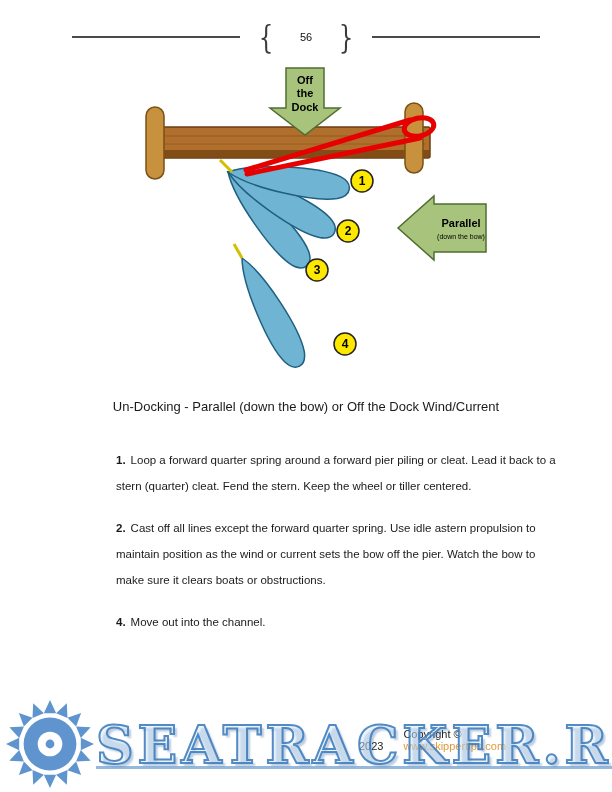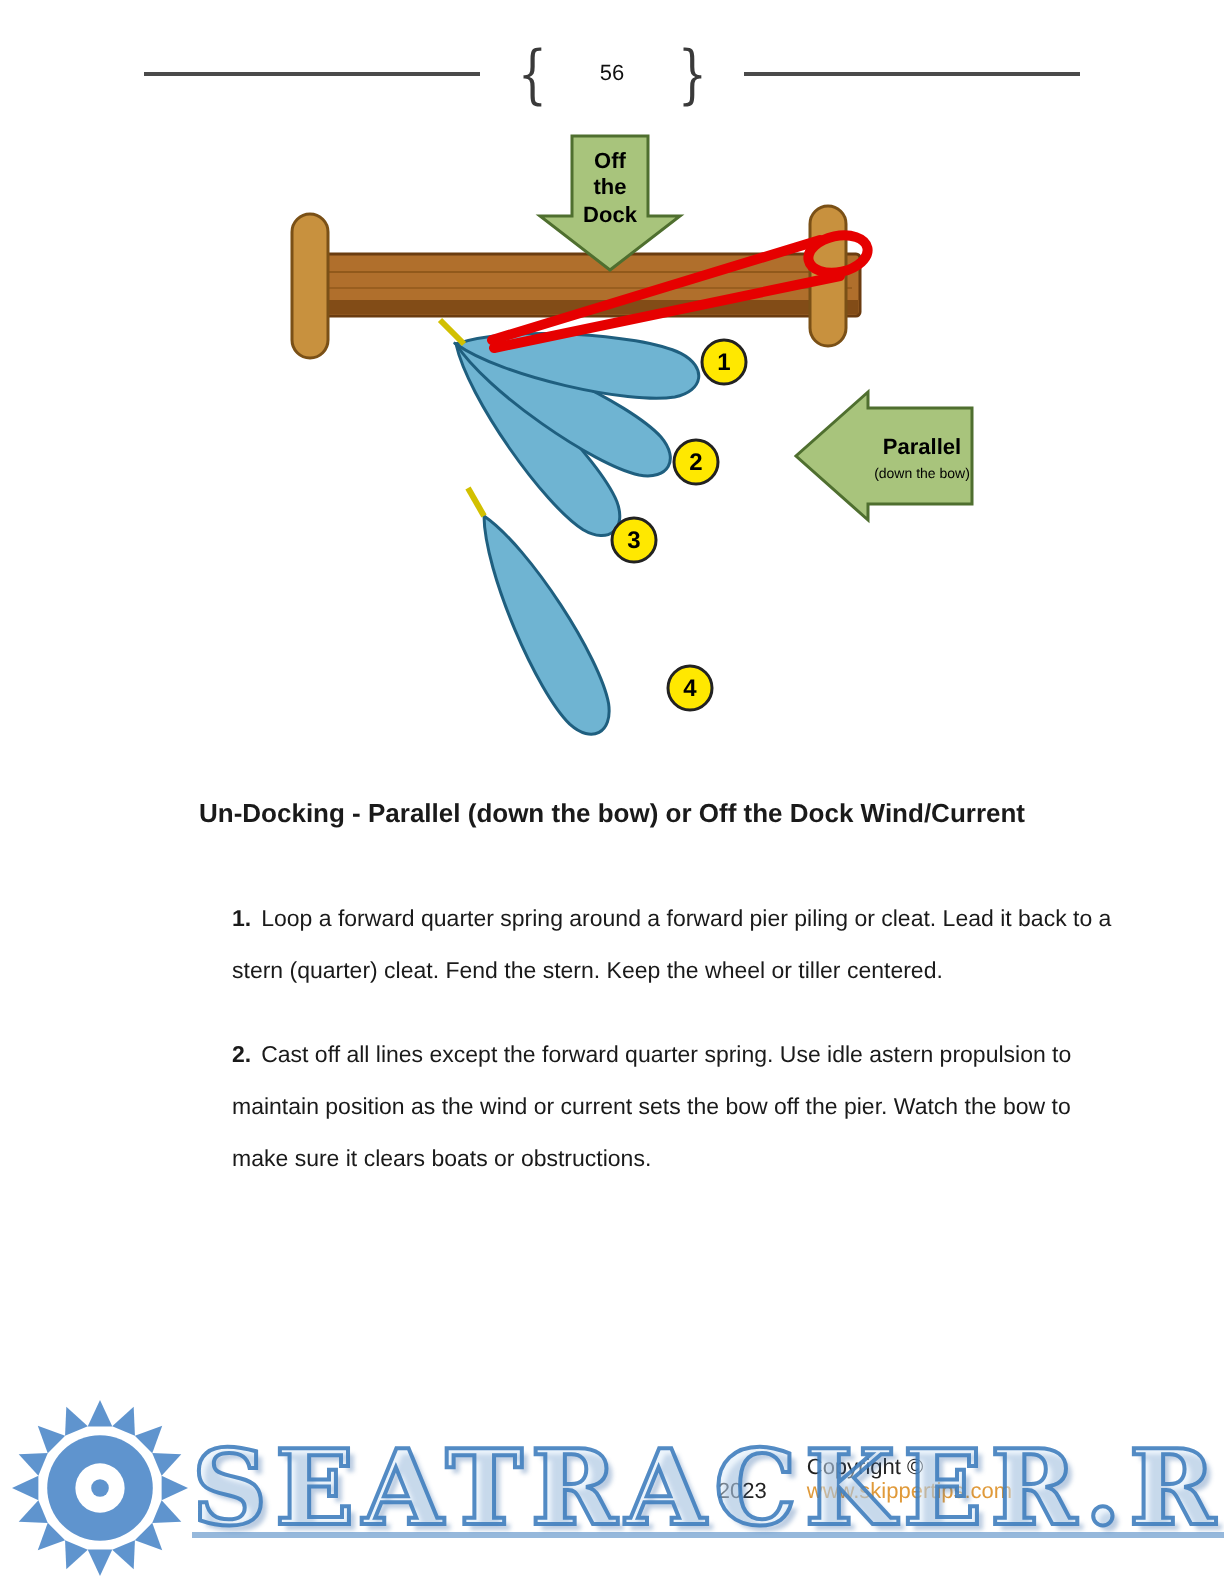--- a/index.html
+++ b/index.html
@@ -22,21 +22,21 @@
   }
   .header .pageno { font-size:11px; color:#111; margin:0 8px; }
 
   
   .diagram { position:absolute; top:50px; left:0; }
   .diagram text { font-family:"Liberation Sans", sans-serif; }
 
   
   .title {
     position:absolute; top:399px; left:0; right:0; text-align:center;
-    font-size:13px; font-weight:bold; color:#1a1a1a;
+    font-size:13px; font-weight:normal; color:#1a1a1a;
   }
 
   
   .steps {
     position:absolute; top:447px; left:92px; width:446px;
     font-size:11.5px; color:#1a1a1a;margin-left:24px;
   }
   .steps p { line-height:26px; margin:0 0 16px 0; }
   .step-num { font-weight:bold; margin-right:5px; }
 
@@ -146,20 +146,23 @@
 
   <div class="title">Un-Docking - Parallel (down the bow) or Off the Dock Wind/Current</div>
 
   <div class="steps">
     <p>
       <span class="step-num">1.</span><span>Loop a forward quarter spring around a forward pier piling or cleat.  Lead it back to a stern (quarter) cleat. Fend the stern. Keep the wheel or tiller centered.</span>
     </p>
     <p>
       <span class="step-num">2.</span><span>Cast off all lines except the forward quarter spring. Use idle astern propulsion to maintain position as the wind or current sets the bow off the pier. Watch the bow to make sure it clears boats or obstructions.</span>
     </p>
+    <p>
+      <span class="step-num">4.</span><span>Move out into the channel.</span>
+    </p>
   </div>
 
   <div class="footer">
     <span>Copyright © 2023</span><span class="link">www.skippertips.com</span>
   </div>
 
   <div class="watermark">
     <svg class="wm-logo" width="88" height="88" viewBox="0 0 100 100">
       <g fill="#4a86c8">
         <polygon points="50,0 43,15 57,15"></polygon>

